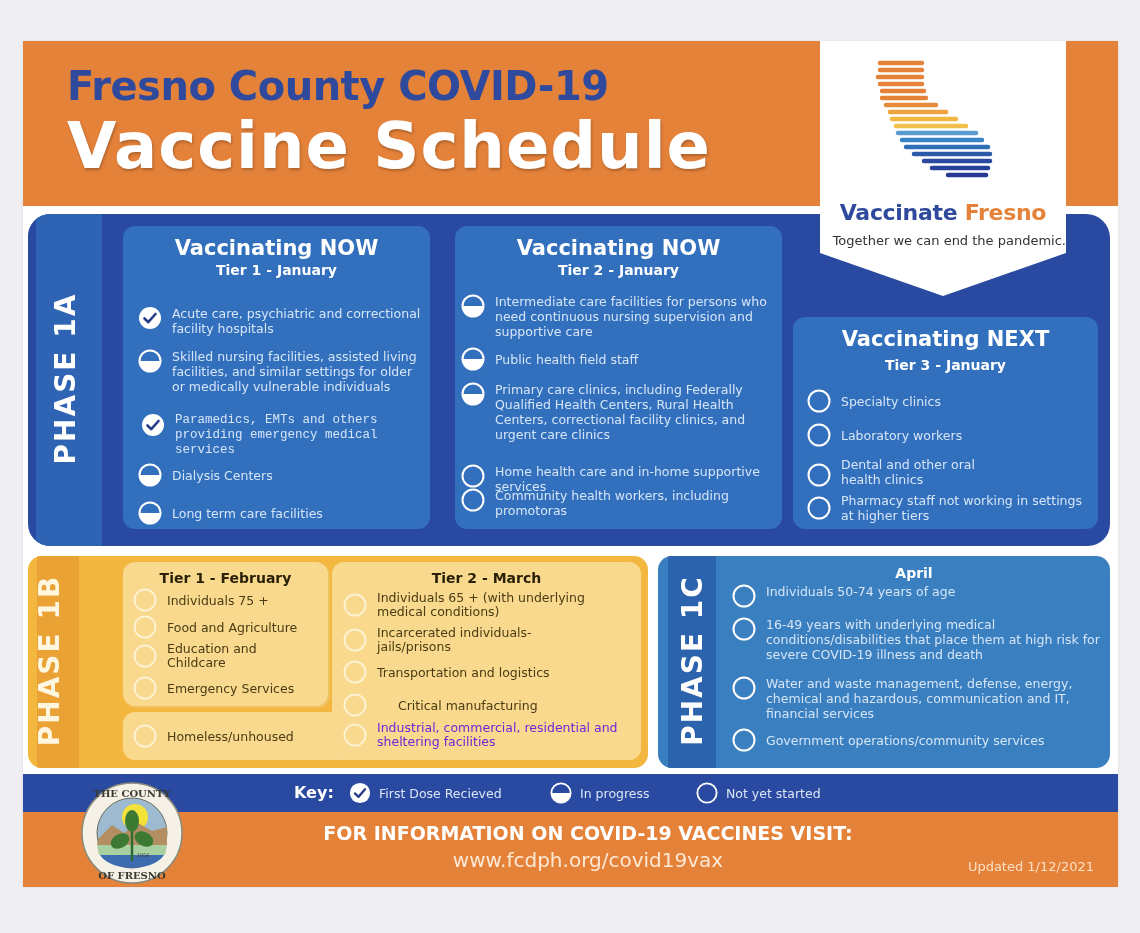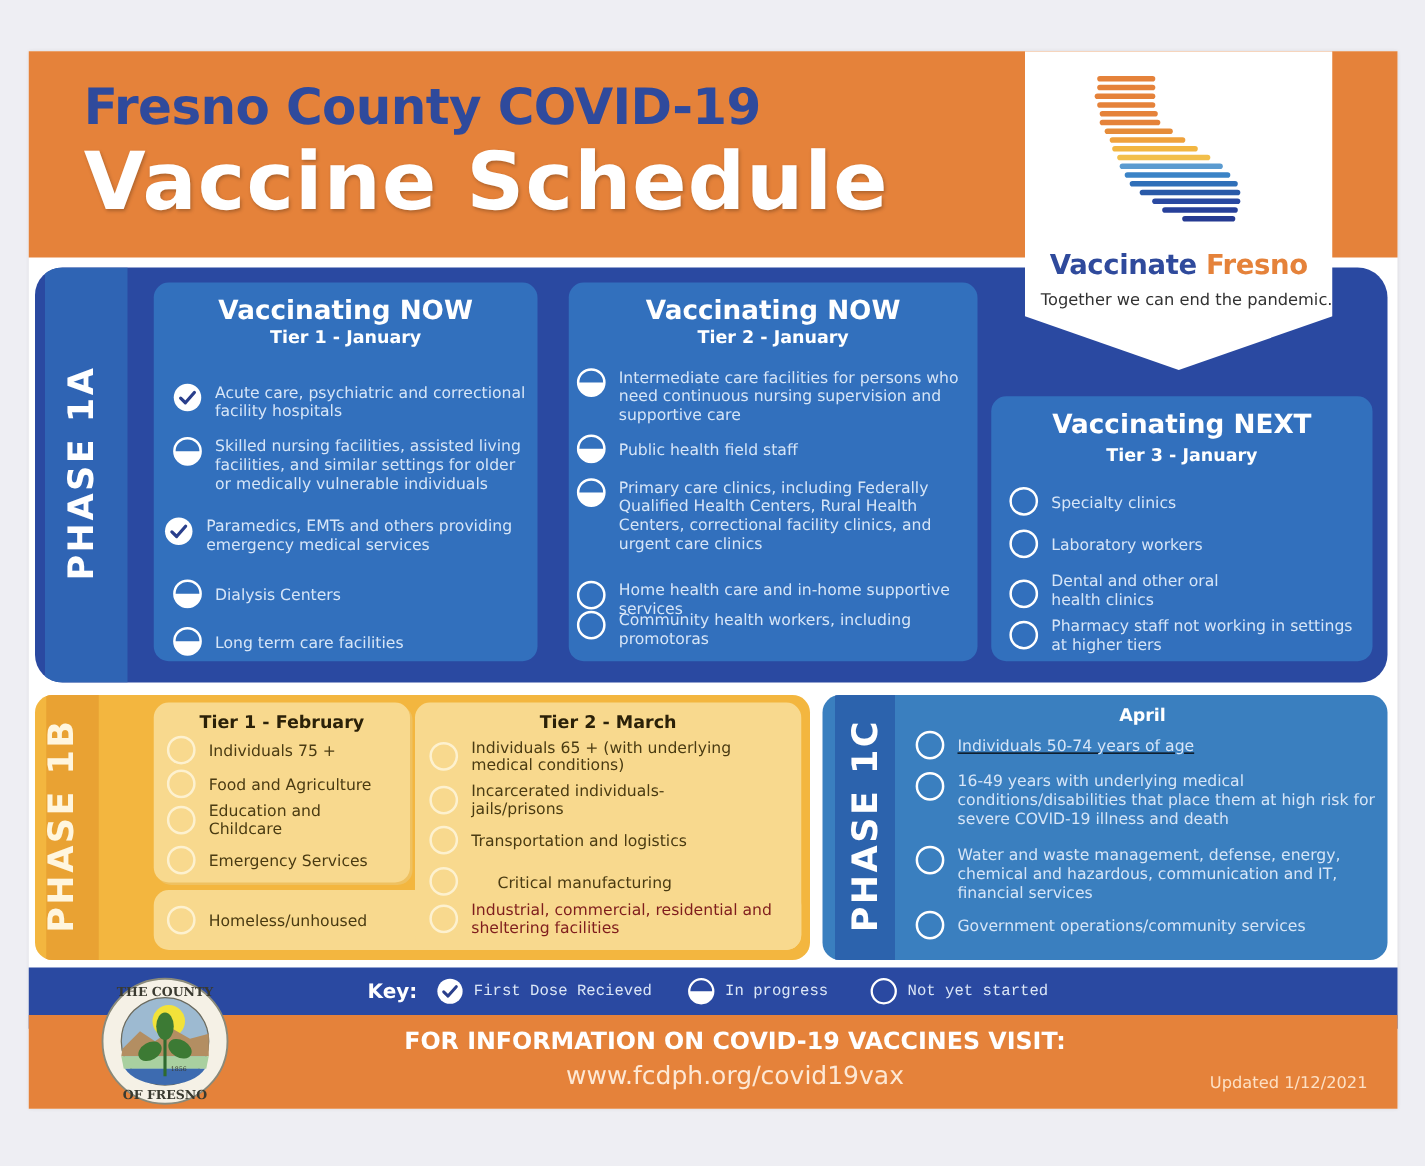--- a/index.html
+++ b/index.html
@@ -46,21 +46,21 @@
   .p1c { position: absolute; left: 635px; top: 515px; width: 452px; height: 212px; background: #3a7fbf; border-radius: 14px; overflow: hidden; }
   .p1c-strip { position: absolute; left: 10px; top: 0; width: 48px; height: 212px; background: #2c63ad; }
   .p1c .phase-label { left: -56px; top: 88px; width: 180px; }
   .p1c h3 { position: absolute; left: 60px; width: 392px; top: 9px; text-align: center; color: #fff; font-size: 14px; font-weight: bold; }
 
   
   .keybar { position: absolute; left: 0; top: 733px; width: 1095px; height: 49px; background: #2a49a1; }
   .key-label { position: absolute; left: 271px; top: 9px; color: #fff; font-size: 16px; font-weight: bold; }
   .key-item { position: absolute; top: 8px; display: flex; align-items: center; }
   .key-item .ic { width: 22px; height: 22px; margin-right: 8px; }
-  .key-item span.t { color: #dbe6f6; font-size: 12.5px; font-family: Liberation Mono, monospace; }
+  .key-item span.t { color: #dbe6f6; font-size: 12.5px; }
 
   
   .footer { position: absolute; left: 0; top: 771px; width: 1095px; height: 75px; background: #e5823a; }
   .footer-info { position: absolute; left: 0; width: 1095px; top: 10px; text-align: center; color: #fff; font-size: 19px; font-weight: bold; padding-left: 35px; }
   .footer-url { position: absolute; left: 0; width: 1095px; top: 36px; text-align: center; color: #fde8d4; font-size: 20px; padding-left: 35px; }
   .updated { position: absolute; right: 24px; top: 47px; color: #fde0c4; font-size: 13px; }
   .seal { position: absolute; left: 57px; top: 740px; width: 104px; height: 104px; z-index: 6; }
 </style>
 </head>
 <body>
@@ -136,21 +136,21 @@
             <use href="#sym-check"></use>
           </svg>
         <span class="txt">Acute care, psychiatric and correctional facility hospitals</span>
       </div>
       <div class="item" style="left:15px; top:123px; width:285px;">
         <svg class="ic">
             <use href="#sym-half"></use>
           </svg>
         <span class="txt">Skilled nursing facilities, assisted living facilities, and similar settings for older or medically vulnerable individuals</span>
       </div>
-      <div class="item" style="left:8px; top:187px; width:285px;">
+      <div class="item" style="left:18px; top:187px; width:285px;font-family:Liberation Mono, monospace;">
         <svg class="ic">
             <use href="#sym-check"></use>
           </svg>
         <span class="txt">Paramedics, EMTs and others providing emergency medical services</span>
       </div>
       <div class="item" style="left:15px; top:237px; width:285px; align-items:center;">
         <svg class="ic">
             <use href="#sym-half"></use>
           </svg>
         <span class="txt">Dialysis Centers</span>
@@ -292,29 +292,29 @@
     <div class="item" style="left:315px; top:137px; width:295px; align-items:center;gap:21px;">
       <svg class="ic">
           <use href="#sym-empty-y"></use>
         </svg>
       <span class="txt" style="font-size:12.5px; color:#4a3b12;">Critical manufacturing</span>
     </div>
     <div class="item" style="left:315px; top:165px; width:295px; align-items:center;">
       <svg class="ic">
           <use href="#sym-empty-y"></use>
         </svg>
-      <span class="txt" style="font-size:12.5px; line-height:14px; color:#7f1d1d;">Industrial, commercial, residential and sheltering facilities</span>
+      <span class="txt" style="font-size:12.5px; line-height:14px; color:#6d28d9;">Industrial, commercial, residential and sheltering facilities</span>
     </div>
   </div>
 
   <div class="p1c">
     <div class="p1c-strip"></div>
     <div class="phase-label">PHASE 1C</div>
     <h3>April</h3>
-    <div class="item" style="left:74px; top:28px; width:370px; align-items:center;text-decoration:underline;">
+    <div class="item" style="left:74px; top:28px; width:370px; ">
       <svg class="ic">
           <use href="#sym-empty"></use>
         </svg>
       <span class="txt" style="font-size:12.5px; color:#d6e5f7;">Individuals 50-74 years of age</span>
     </div>
     <div class="item" style="left:74px; top:61px; width:370px;">
       <svg class="ic">
           <use href="#sym-empty"></use>
         </svg>
       <span class="txt" style="font-size:12.5px; line-height:15px; color:#d6e5f7;">16-49 years with underlying medical conditions/disabilities that place them at high risk for severe COVID-19 illness and death</span>

